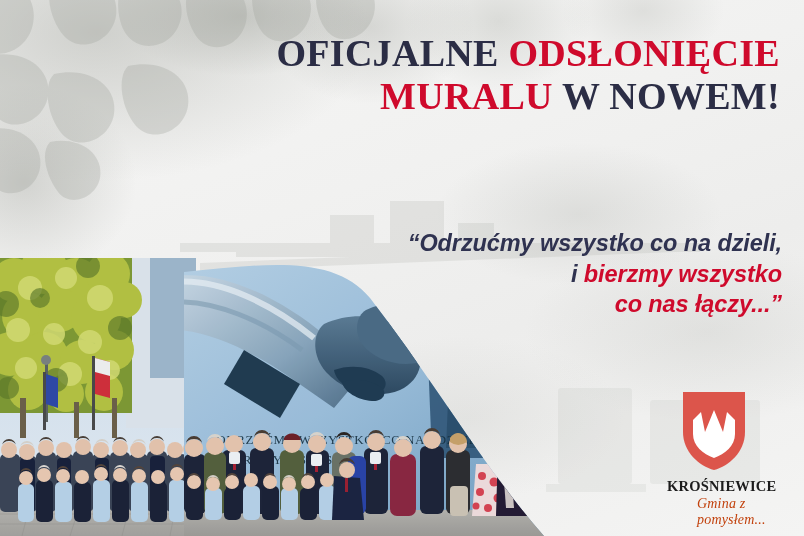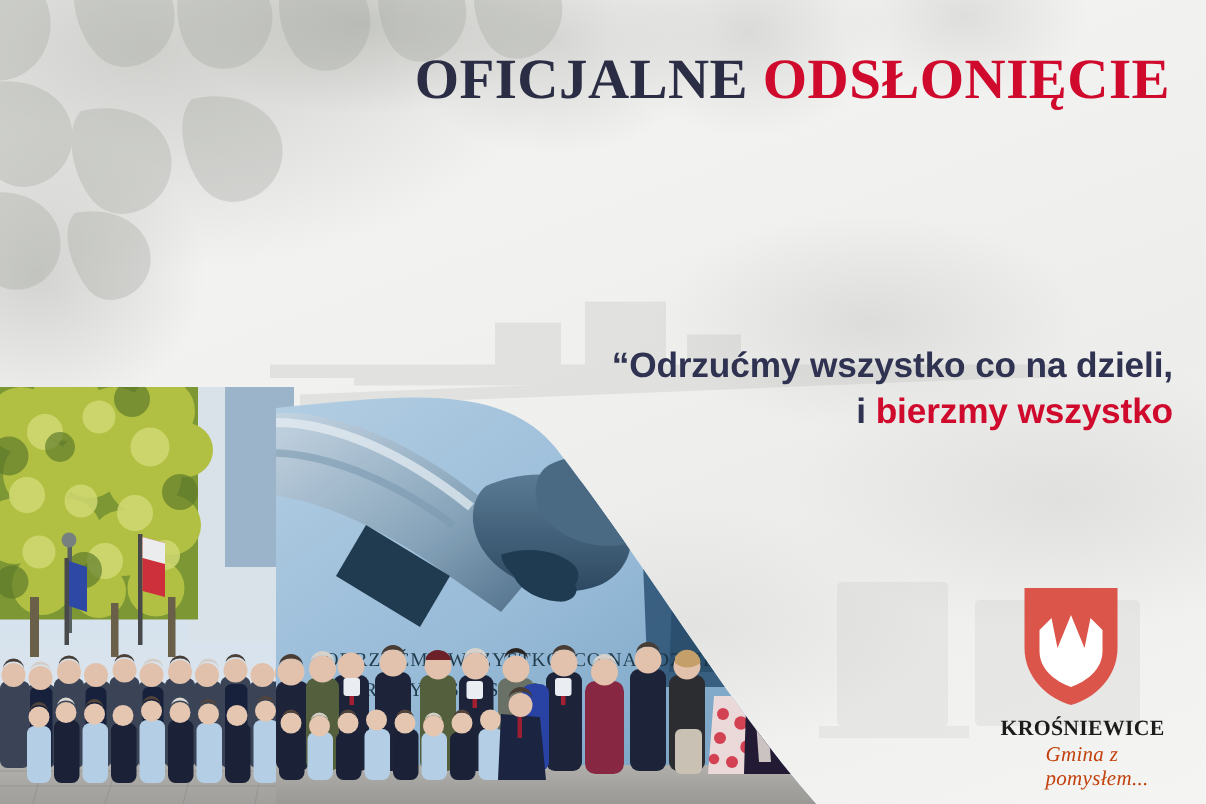--- a/index.html
+++ b/index.html
@@ -78,20 +78,21 @@
     right: 22px;
     top: 228px;
     width: 470px;
     text-align: right;
     font-family: "Liberation Sans", sans-serif;
     font-weight: bold;
     font-size: 23.5px;
     line-height: 1.30;
     letter-spacing: -0.1px;
     color: #2f3250;
+    font-style: italic;
   }
   .quote .q-red { color: #cf0a2c; text-align: right; }
   .quote .q-line { display: block; white-space: nowrap; }
 
   
   .photo-left {
     position: absolute;
     left: 0;
     top: 258px;
     width: 196px;
@@ -177,25 +178,27 @@
   <svg class="bg-struct2" viewBox="0 0 250 150">
     <g fill="#b4b7b1">
       <rect x="18" y="8" width="74" height="96" rx="3"></rect>
       <rect x="110" y="20" width="110" height="84" rx="3"></rect>
       <rect x="6" y="104" width="100" height="8"></rect>
     </g>
   </svg>
 
   <div class="headline">
     <span class="hl-line"><span>OFICJALNE </span><span class="hl-red">ODSŁONIĘCIE</span></span>
+    <span class="hl-line"><span class="hl-red">MURALU </span><span>W NOWEM!</span></span>
   </div>
 
   <div class="quote">
     <span class="q-line">“Odrzućmy wszystko co na dzieli,</span>
     <span class="q-line"><span>i </span><span class="q-red">bierzmy wszystko</span></span>
+    <span class="q-line q-red">co nas łączy...”</span>
   </div>
 
   <div class="photo-left">
     <svg class="ph" viewBox="0 0 196 278" preserveAspectRatio="none">
       <defs>
         <linearGradient id="skyL" x1="0" y1="0" x2="0" y2="1">
           <stop offset="0%" stop-color="#cfe0ee"></stop>
           <stop offset="100%" stop-color="#e6eef5"></stop>
         </linearGradient>
         <linearGradient id="groundL" x1="0" y1="0" x2="0" y2="1">

